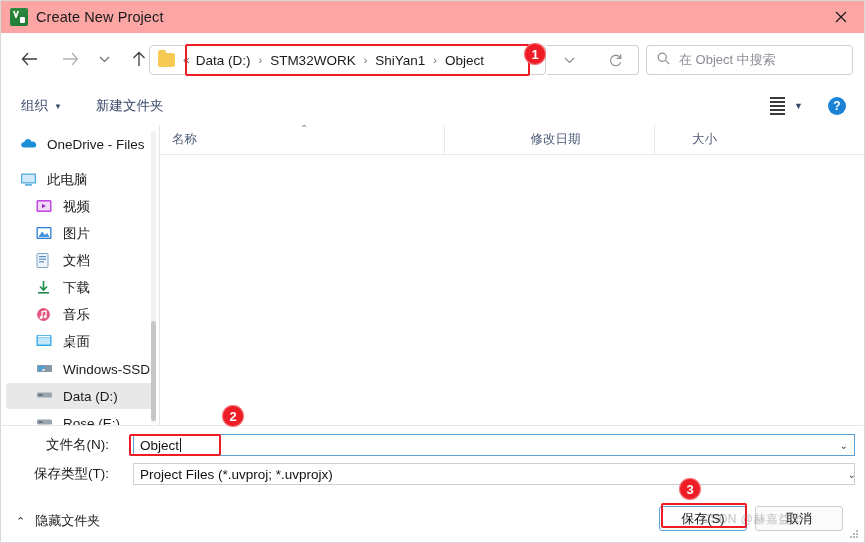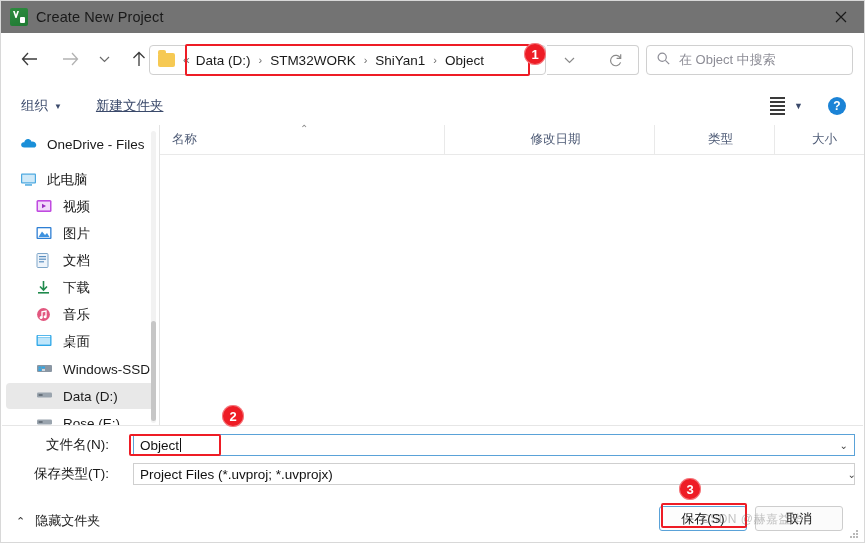--- a/index.html
+++ b/index.html
@@ -13,21 +13,21 @@
   #app {
     position: relative;
     width: 865px; height: 543px;
     background: #ffffff;
     border: 1px solid #d8d8d8;
   }
 
   
   .titlebar {
     position: absolute; left: 0; top: 0; width: 863px; height: 32px;
-    background: #737373;
+    background: #fca5a5;
     display: flex; align-items: center;
   }
   .title-icon {
     width: 18px; height: 18px; margin-left: 9px; margin-right: 8px;
     background: linear-gradient(160deg,#2e8b3f 0%, #1f7a33 100%);
     border-radius: 2px; position: relative; flex: none;
   }
   .title-icon::before {
     content: ""; position: absolute; left: 3px; top: 3px;
     width: 6px; height: 7px; background: #ffffff;
@@ -103,21 +103,21 @@
   .toolbar {
     position: absolute; left: 0; top: 86px; width: 863px; height: 38px;
     background: #ffffff; display: flex; align-items: center;
   }
   .tb-item {
     font-size: 13.5px; color: #3b4a6b; display: flex; align-items: center;
     height: 26px; padding: 0 6px; border-radius: 4px;
   }
   .tb-organize { margin-left: 14px; }
   .tb-caret { margin-left: 6px; font-size: 8px; color: #3b4a6b; }
-  .tb-new { margin-left: 22px; text-decoration: underline; }
+  .tb-new { margin-left: 22px; }
   .tb-right { position: absolute; right: 8px; display: flex; align-items: center; }
   .tb-view { display: flex; align-items: center; padding: 0 5px; height: 26px; }
   .view-lines { display: flex; flex-direction: column; gap: 2px; }
   .view-lines i { display:block; width: 15px; height: 2px; background: #3a3a3a; }
   .tb-view-caret { margin-left: 9px; font-size: 9px; color: #3b4a6b; }
   .help-icon {
     width: 18px; height: 18px; border-radius: 50%; background: #1b83d6;
     color: #fff; font-size: 12px; font-weight: bold; margin-left: 20px; margin-right: 10px;
     display: flex; align-items: center; justify-content: center;
   }
@@ -483,23 +483,20 @@
 
   <div class="filepane">
     <div class="colheader">
       <div class="col col-name">
         <span>名称</span>
         <span class="sort-caret">⌃</span>
       </div>
       <div class="col col-date">
         <span>修改日期</span>
       </div>
-      <div class="col col-type">
-        <span>类型</span>
-      </div>
       <div class="col col-size">
         <span>大小</span>
       </div>
     </div>
   </div>
 
   <div class="bottom">
     <div class="formrow fname-row">
       <div class="flabel">文件名(N):</div>
       <div class="finput fname-input">

